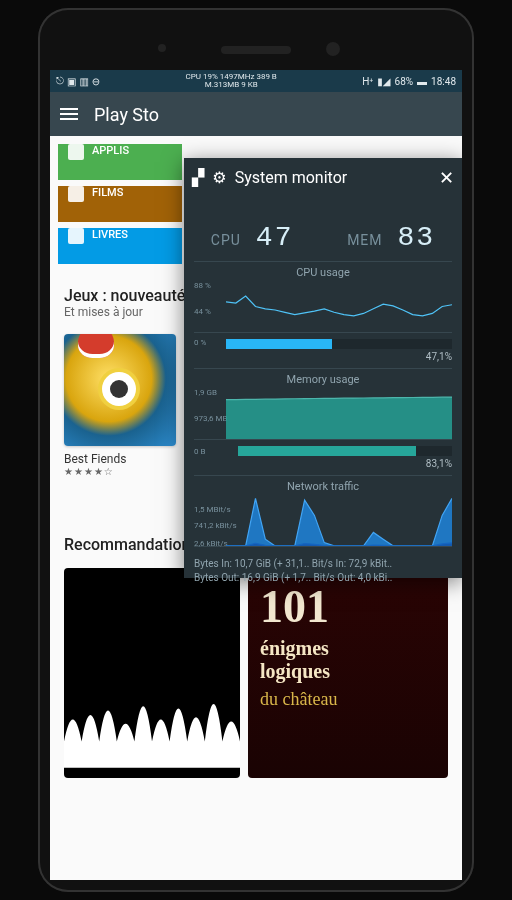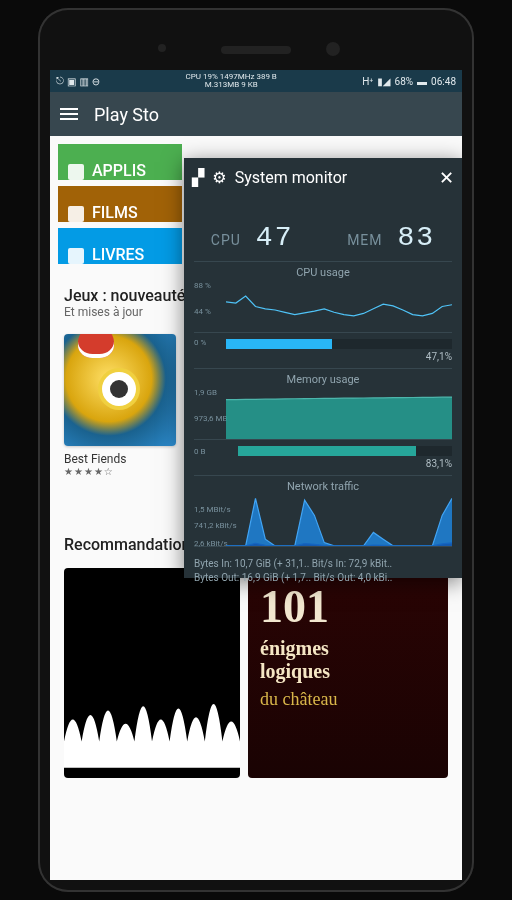--- a/index.html
+++ b/index.html
@@ -23,21 +23,21 @@
   
   .ps-header { height: 44px; background: #37474f; color: #fff; display: flex; align-items: center; padding: 0 10px; gap: 16px; font-size: 18px; }
   .hamburger { display: inline-block; }
   .hamburger span { display: block; width: 18px; height: 2px; background: #fff; margin: 3px 0; }
 
   
   .content { position: relative; height: calc(100% - 66px); overflow: hidden; }
 
   
   .cats { position: absolute; top: 8px; left: 8px; display: flex; flex-direction: column; gap: 6px; }
-  .cat-btn { width: 124px; height: 36px; color: #fff; display: flex; align-items: flex-end; padding-left: 10px; gap: 8px; font-size: 16px; font-weight: 500; }
+  .cat-btn { width: 124px; height: 36px; color: #fff; display: flex; align-items: flex-start; padding-left: 10px; gap: 8px; font-size: 11px; font-weight: 500; }
   .cat-icon { width: 16px; height: 16px; background: rgba(255,255,255,0.9); border-radius: 2px; }
 
   
   .sec-jeux { position: absolute; top: 150px; left: 14px; right: 14px; }
   .sec-jeux h3 { font-size: 16px; font-weight: 500; color: #222; }
   .sec-jeux p { font-size: 12px; color: #666; }
   .card-bf { position: absolute; top: 198px; left: 14px; width: 135px; }
   .card-bf .img { width: 112px; height: 112px; background: radial-gradient(circle at 40% 40%, #ffe066 0%, #d9a50e 45%, #1a628f 60%, #2d8ccf 100%); border-radius: 4px; box-shadow: 0 1px 3px rgba(0,0,0,.2); position: relative; overflow: hidden; }
   .card-bf .img::before { content: ""; position: absolute; top: -8px; left: 14px; width: 36px; height: 32px; background: #d43c2c; border-radius: 50% 50% 40% 40%; box-shadow: 0 -4px 0 0 #fff inset; }
   .card-bf .img .eye { position: absolute; top: 38px; left: 38px; width: 34px; height: 34px; background: #fff; border-radius: 50%; box-shadow: 0 0 0 4px #f0d040; }
@@ -101,21 +101,21 @@
       </div>
       <div class="status-center">
         <div>CPU 19% 1497MHz  389 B</div>
         <div>M.313MB            9 KB</div>
       </div>
       <div class="status-right">
         <span class="sicon">H⁺</span>
         <span class="sicon">▮◢</span>
         <span>68%</span>
         <span class="sicon">▬</span>
-        <span>06:48</span>
+        <span>18:48</span>
       </div>
     </div>
 
     <div class="ps-header">
       <span class="hamburger">
           <span></span>
           <span></span>
           <span></span>
         </span>
       <span>Play Sto</span>

